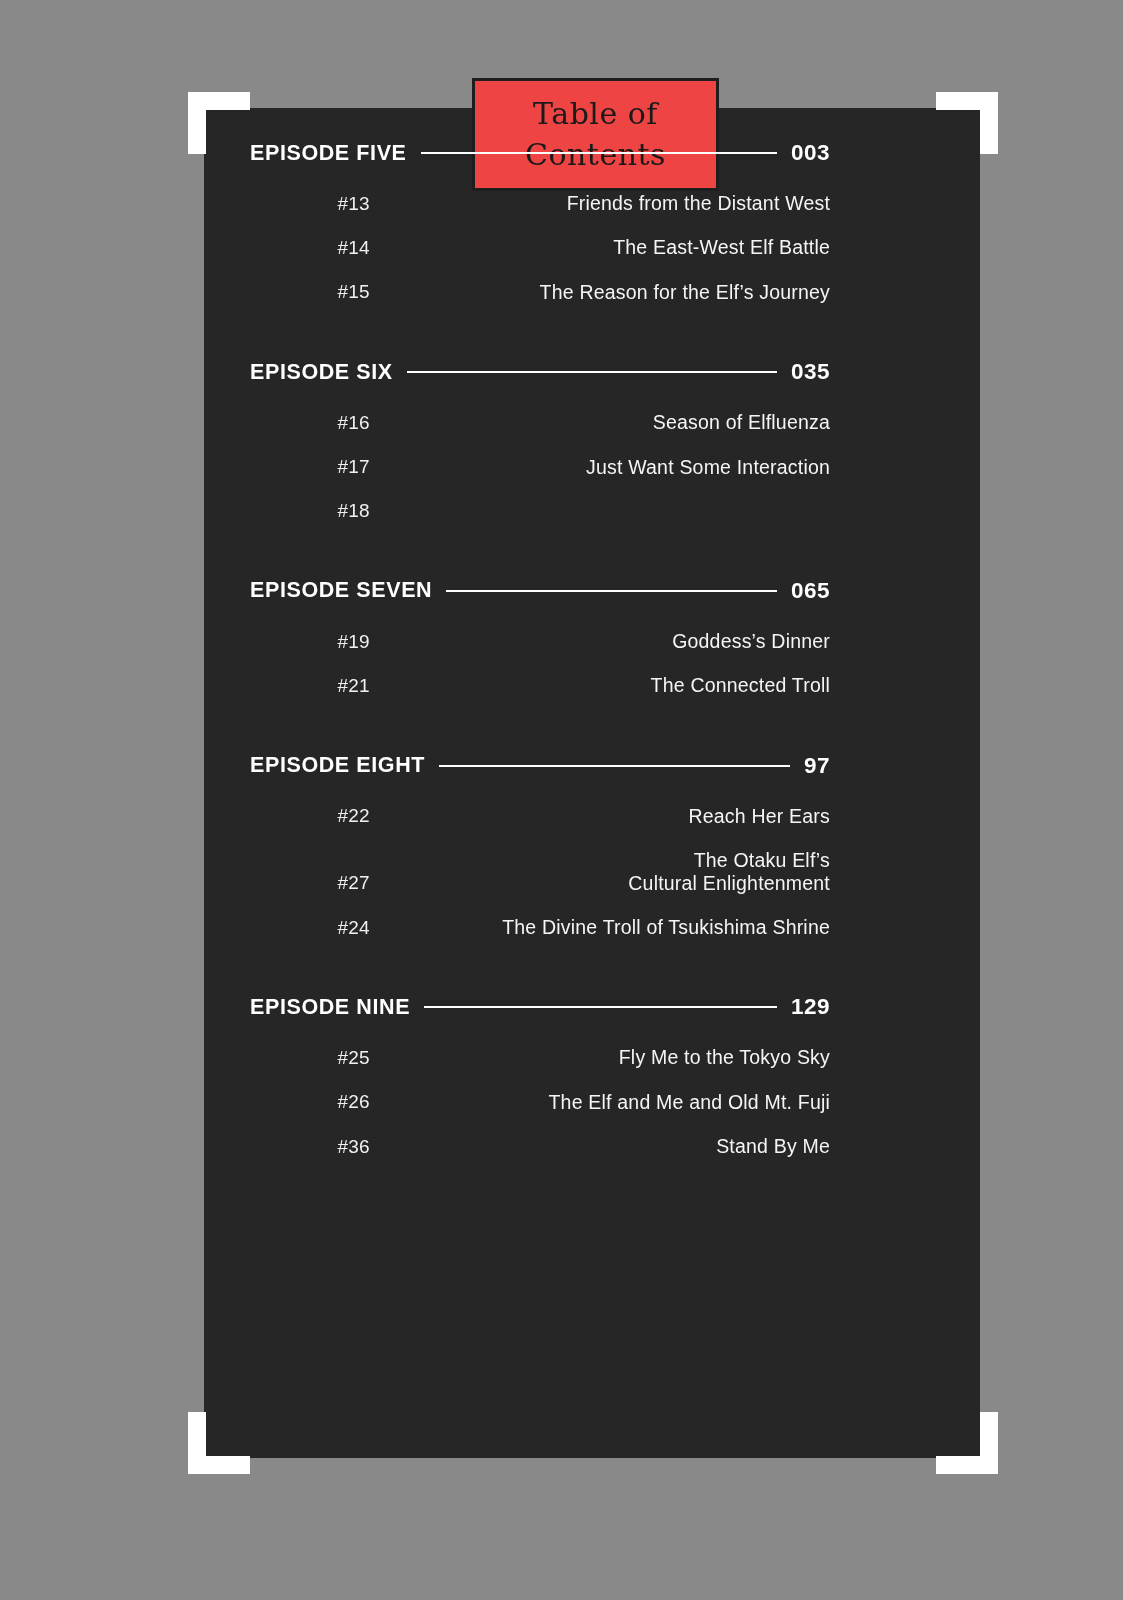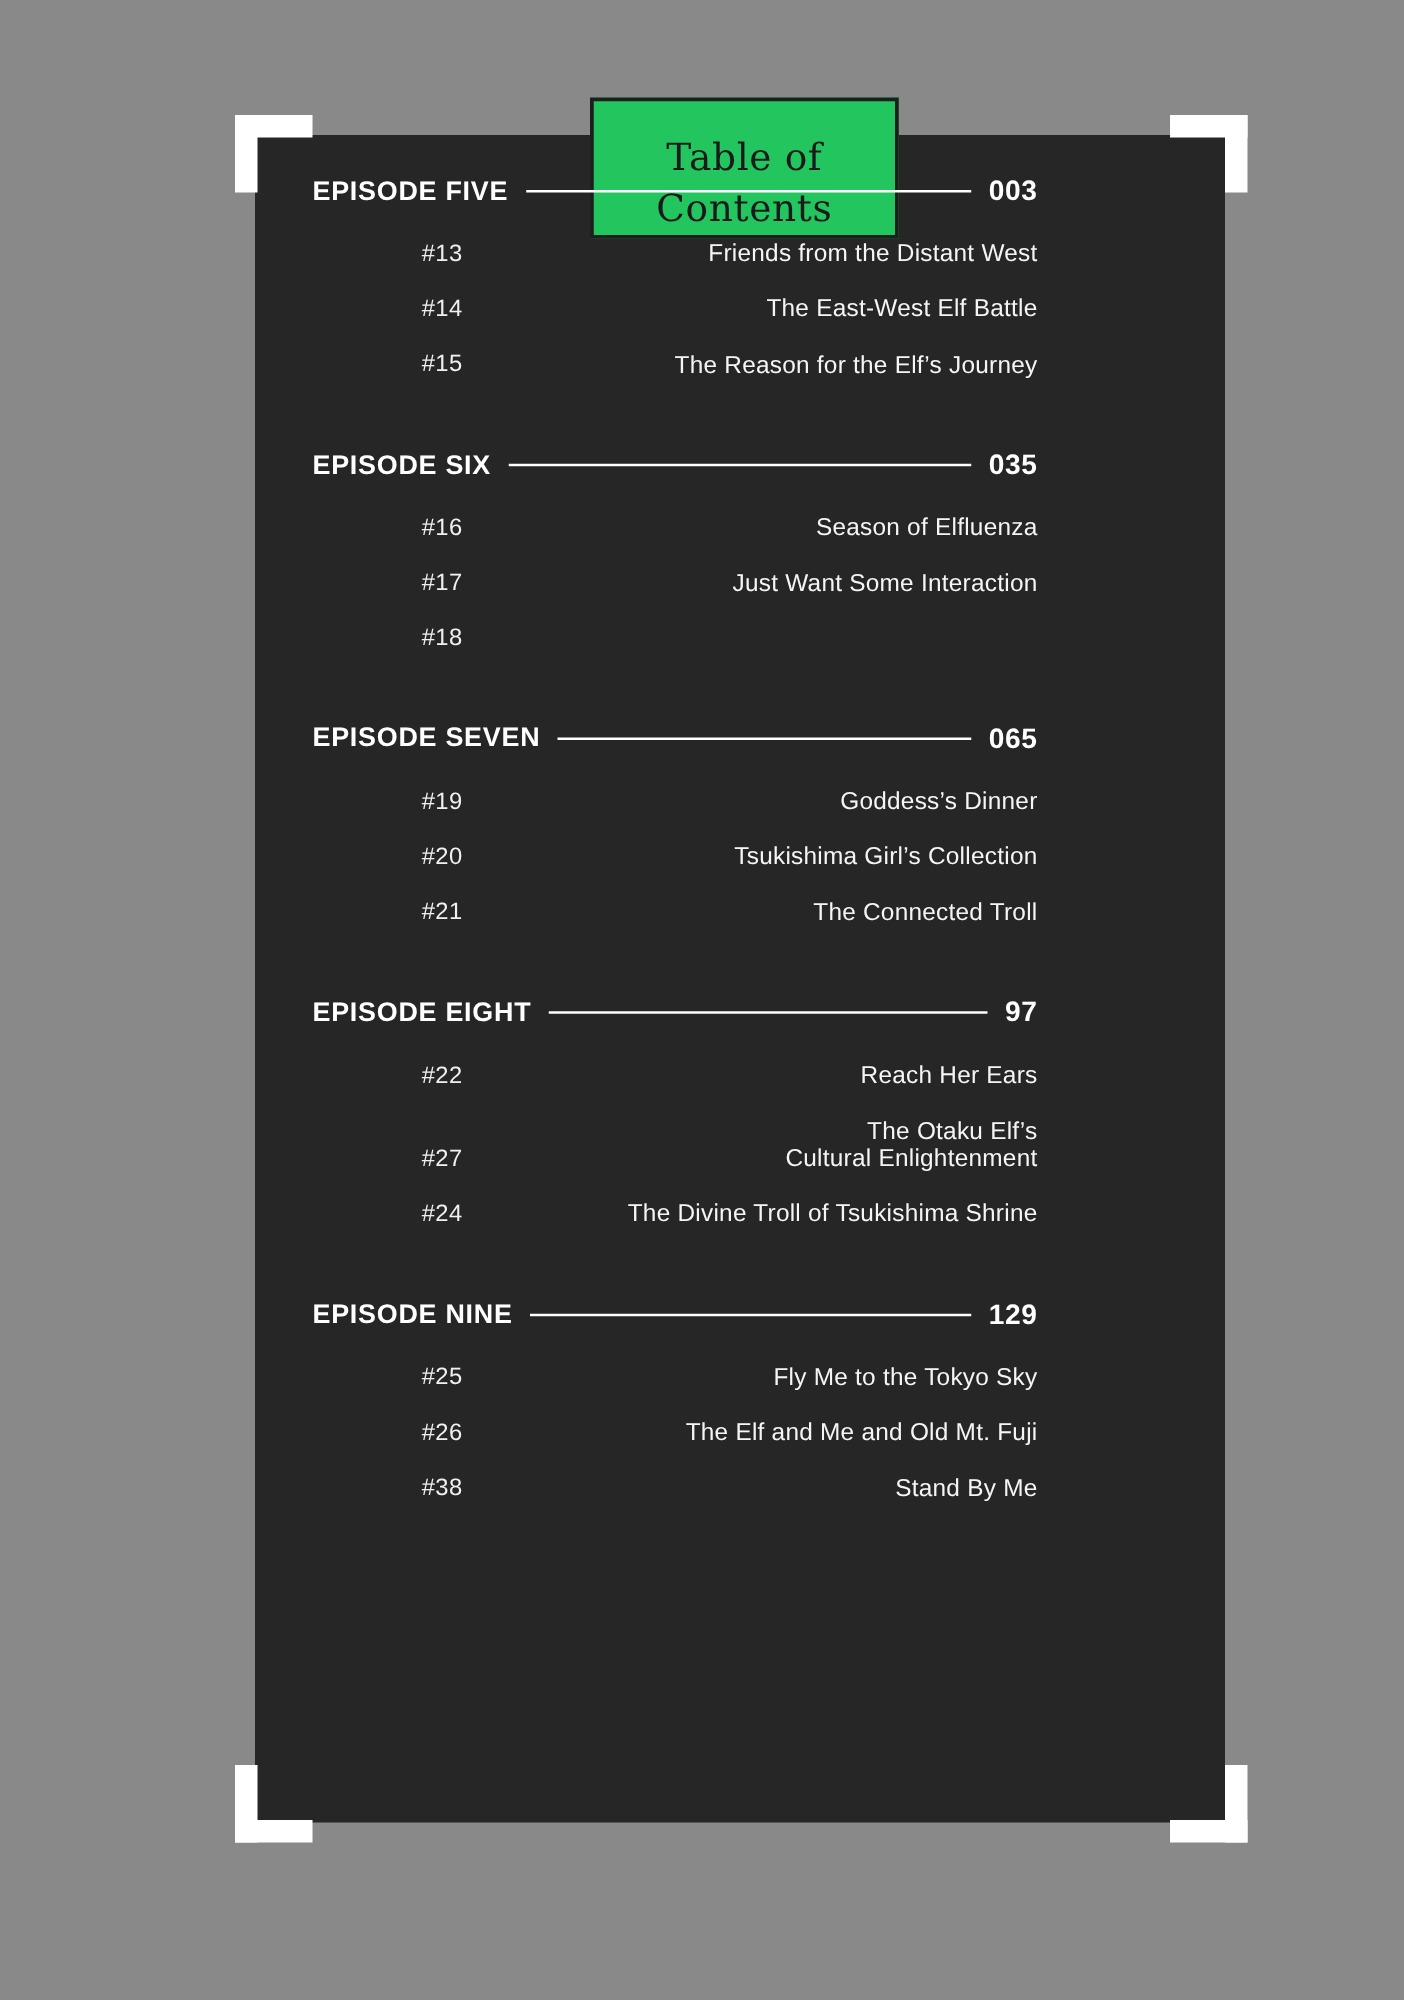--- a/index.html
+++ b/index.html
@@ -54,27 +54,27 @@
   .corner.br::before { right: 0; bottom: 0; width: 62px; height: 18px; }
   .corner.br::after  { right: 0; bottom: 0; width: 18px; height: 62px; }
 
   
   #title-plate {
     position: absolute;
     left: 472px;
     top: 78px;
     width: 247px;
     height: 113px;
-    background: #22c55e;
+    background: #ef4444;
     border: 3px solid #1e1e1e;
     box-sizing: border-box;
     display: flex;
     flex-direction: column;
     align-items: center;
-    justify-content: flex-end;
+    justify-content: center;
   }
   #title-plate .line {
     font-family: "DejaVu Serif", serif;
     font-size: 30px;
     color: #1a1a1a;
     letter-spacing: 0.5px;
     line-height: 1.35;
     font-weight: 400;
   }
 
@@ -206,24 +206,20 @@
       <div class="episode-head">
         <span class="episode-name">EPISODE SEVEN</span>
         <span class="episode-rule"></span>
         <span class="episode-page">065</span>
       </div>
       <div class="chapter-row">
         <span class="chapter-num">#19</span>
         <span class="chapter-title">Goddess’s Dinner</span>
       </div>
       <div class="chapter-row">
-        <span class="chapter-num">#20</span>
-        <span class="chapter-title">Tsukishima Girl’s Collection</span>
-      </div>
-      <div class="chapter-row">
         <span class="chapter-num">#21</span>
         <span class="chapter-title">The Connected Troll</span>
       </div>
     </div>
     <div class="block-gap"></div>
     <div class="episode-block">
       <div class="episode-head">
         <span class="episode-name">EPISODE EIGHT</span>
         <span class="episode-rule"></span>
         <span class="episode-page">97</span>
@@ -251,17 +247,17 @@
       </div>
       <div class="chapter-row">
         <span class="chapter-num">#25</span>
         <span class="chapter-title">Fly Me to the Tokyo Sky</span>
       </div>
       <div class="chapter-row">
         <span class="chapter-num">#26</span>
         <span class="chapter-title">The Elf and Me and Old Mt. Fuji</span>
       </div>
       <div class="chapter-row">
-        <span class="chapter-num">#38</span>
+        <span class="chapter-num">#36</span>
         <span class="chapter-title">Stand By Me</span>
       </div>
     </div>
   </div>
 
 </body></html>

